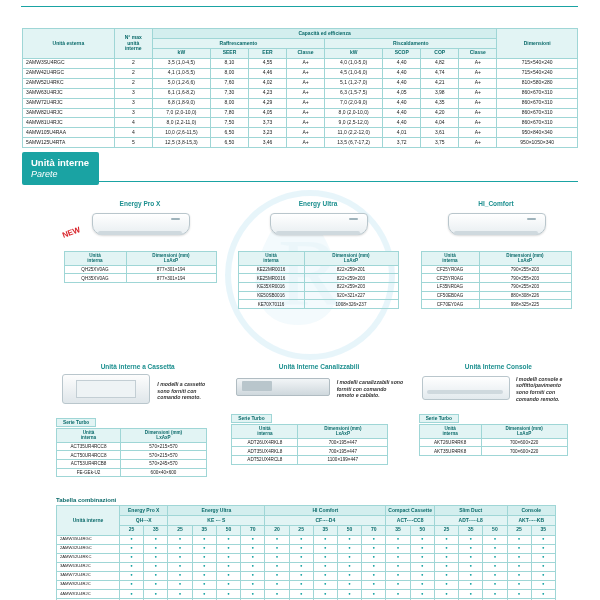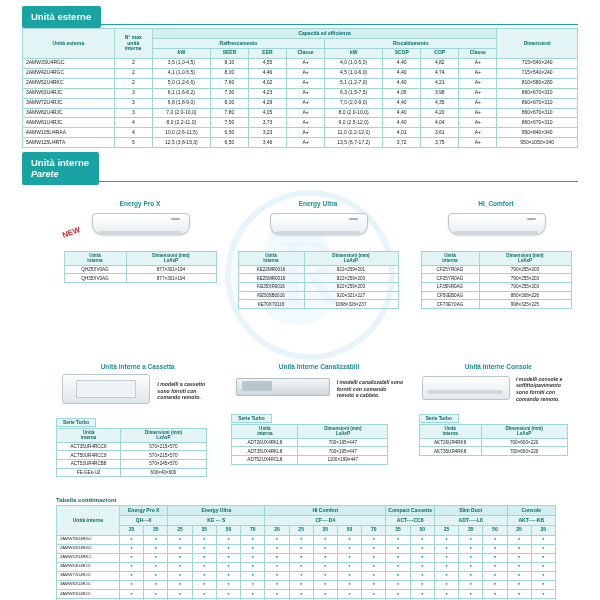--- a/index.html
+++ b/index.html
@@ -2,21 +2,21 @@
 <html><head>
 <meta charset="utf-8">
 <style>
   html,body{margin:0;padding:0;}
   body{width:600px;height:600px;background:#ffffff;font-family:"Liberation Sans",sans-serif;color:#222;overflow:hidden;}
   .page{position:relative;width:600px;height:600px;}
 
   
   .sec-head{display:flex;align-items:stretch;margin:0;}
   .sec-tab{background:#1aa3a3;color:#fff;font-size:9.5px;font-weight:bold;padding:5px 10px 5px 9px;border-radius:2px;line-height:1.25;}
-  .sec-tab .sub{font-style:italic;font-weight:bold;font-size:9px;display:block;}
+  .sec-tab .sub{font-style:italic;font-weight:normal;font-size:9px;display:block;}
   .sec-rule{flex:1;border-bottom:1px solid #1aa3a3;margin-bottom:3px;margin-left:-1px;}
 
   
   table{border-collapse:collapse;}
   .t1{width:556px;font-size:5.0px;table-layout:fixed;}
   .t1 th,.t1 td{border:0.5px solid #9fd6d6;text-align:center;padding:1.6px 1px;line-height:1.15;}
   .t1 thead th{background:#e2f4f4;font-weight:bold;color:#0c6b6b;font-size:5.0px;}
   .t1 td.left{text-align:left;padding-left:3px;}
   .t1 .grp{background:#d3eeee;}
 
@@ -53,21 +53,20 @@
 <div class="page">
 
   <svg class="wm" style="left:180px;top:185px;width:260px;height:180px;opacity:.18" viewBox="0 0 260 180">
     <circle cx="130" cy="90" r="82" fill="none" stroke="#7fc9e8" stroke-width="6"></circle>
     <text x="130" y="120" font-size="96" font-family="Liberation Serif, serif" fill="#7fc9e8" text-anchor="middle">R</text>
     <path d="M95 40 C60 95 75 140 118 140 C160 140 172 98 140 45 Z" fill="#9fd4ea" opacity=".7"></path>
   </svg>
 
   <div style="position:absolute;left:22px;top:6px;width:556px;">
     <div class="sec-head">
-      <div class="sec-tab">Unità esterne</div>
       <div class="sec-rule"></div>
     </div>
   </div>
 
   <div style="position:absolute;left:22px;top:28px;width:556px;">
     <table class="t1">
       <colgroup>
         <col style="width:82px">
           <col style="width:34px">
         <col style="width:52px">

